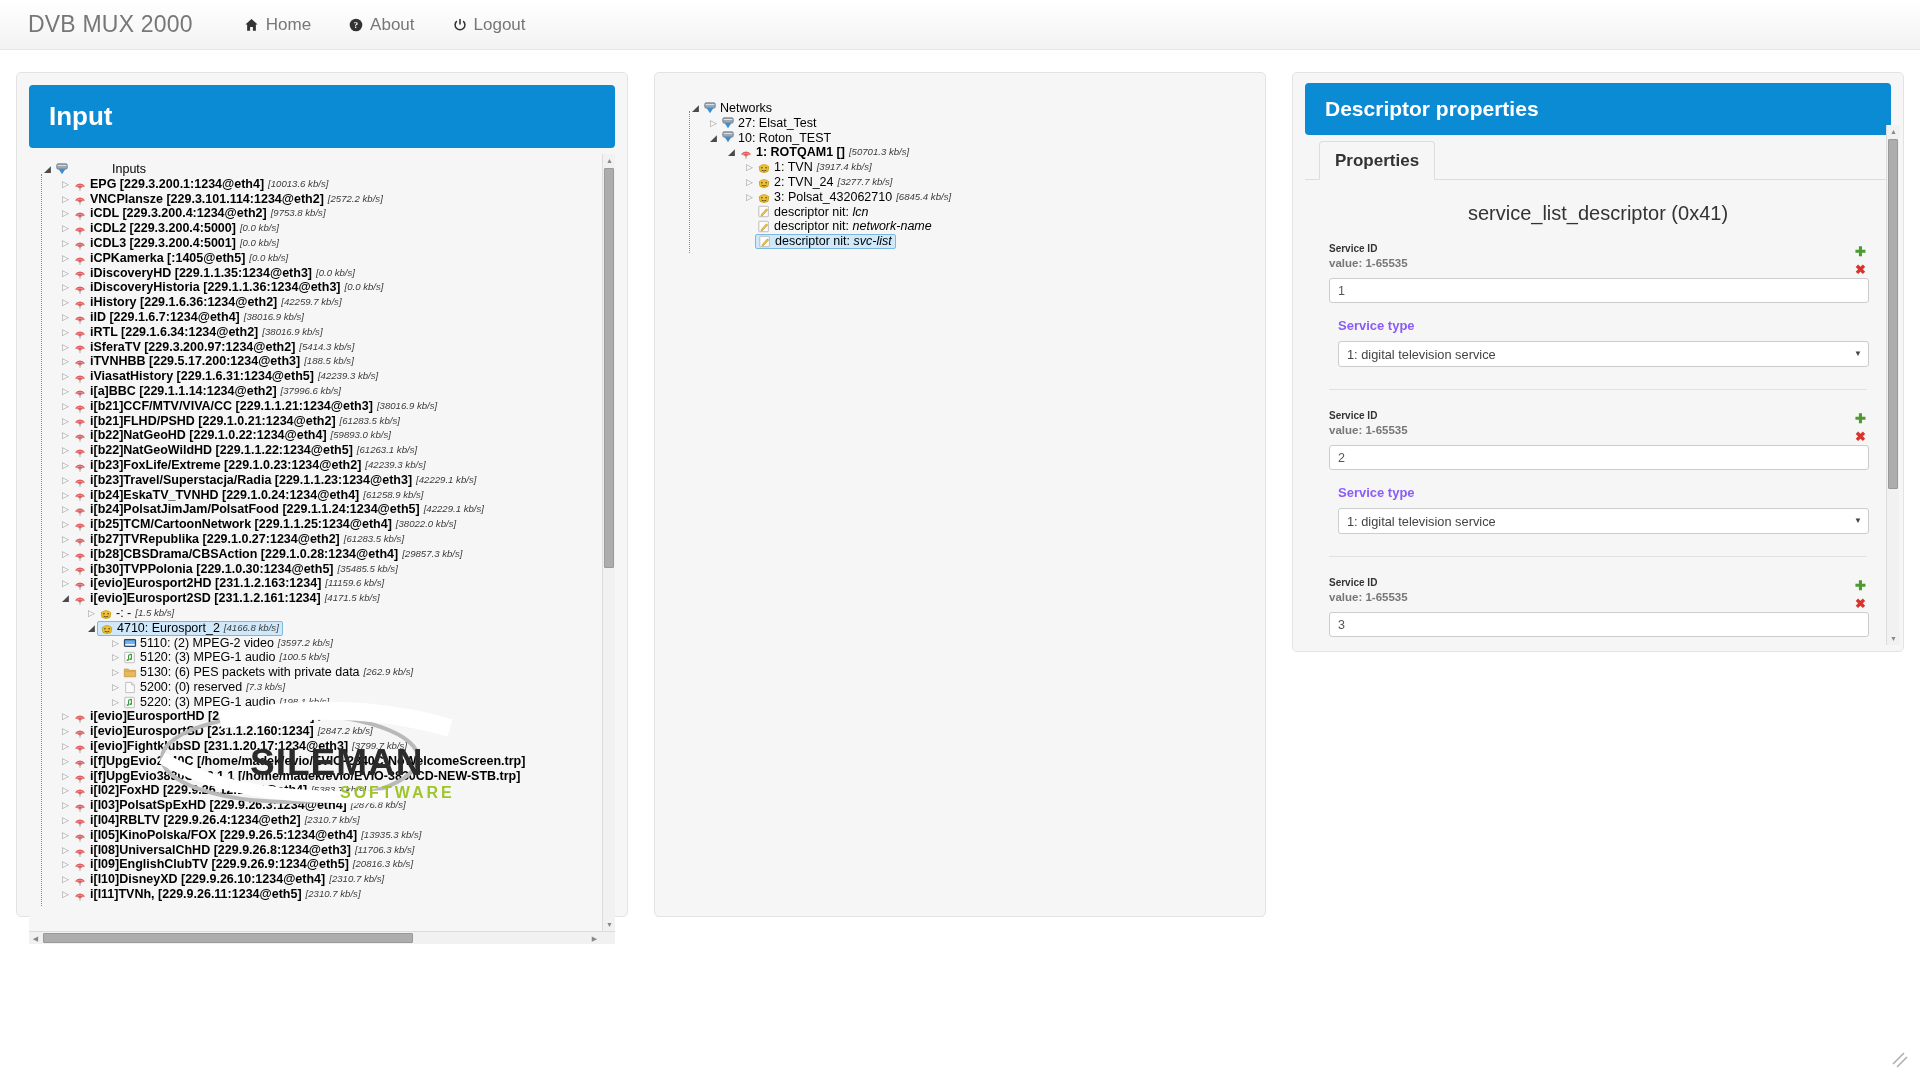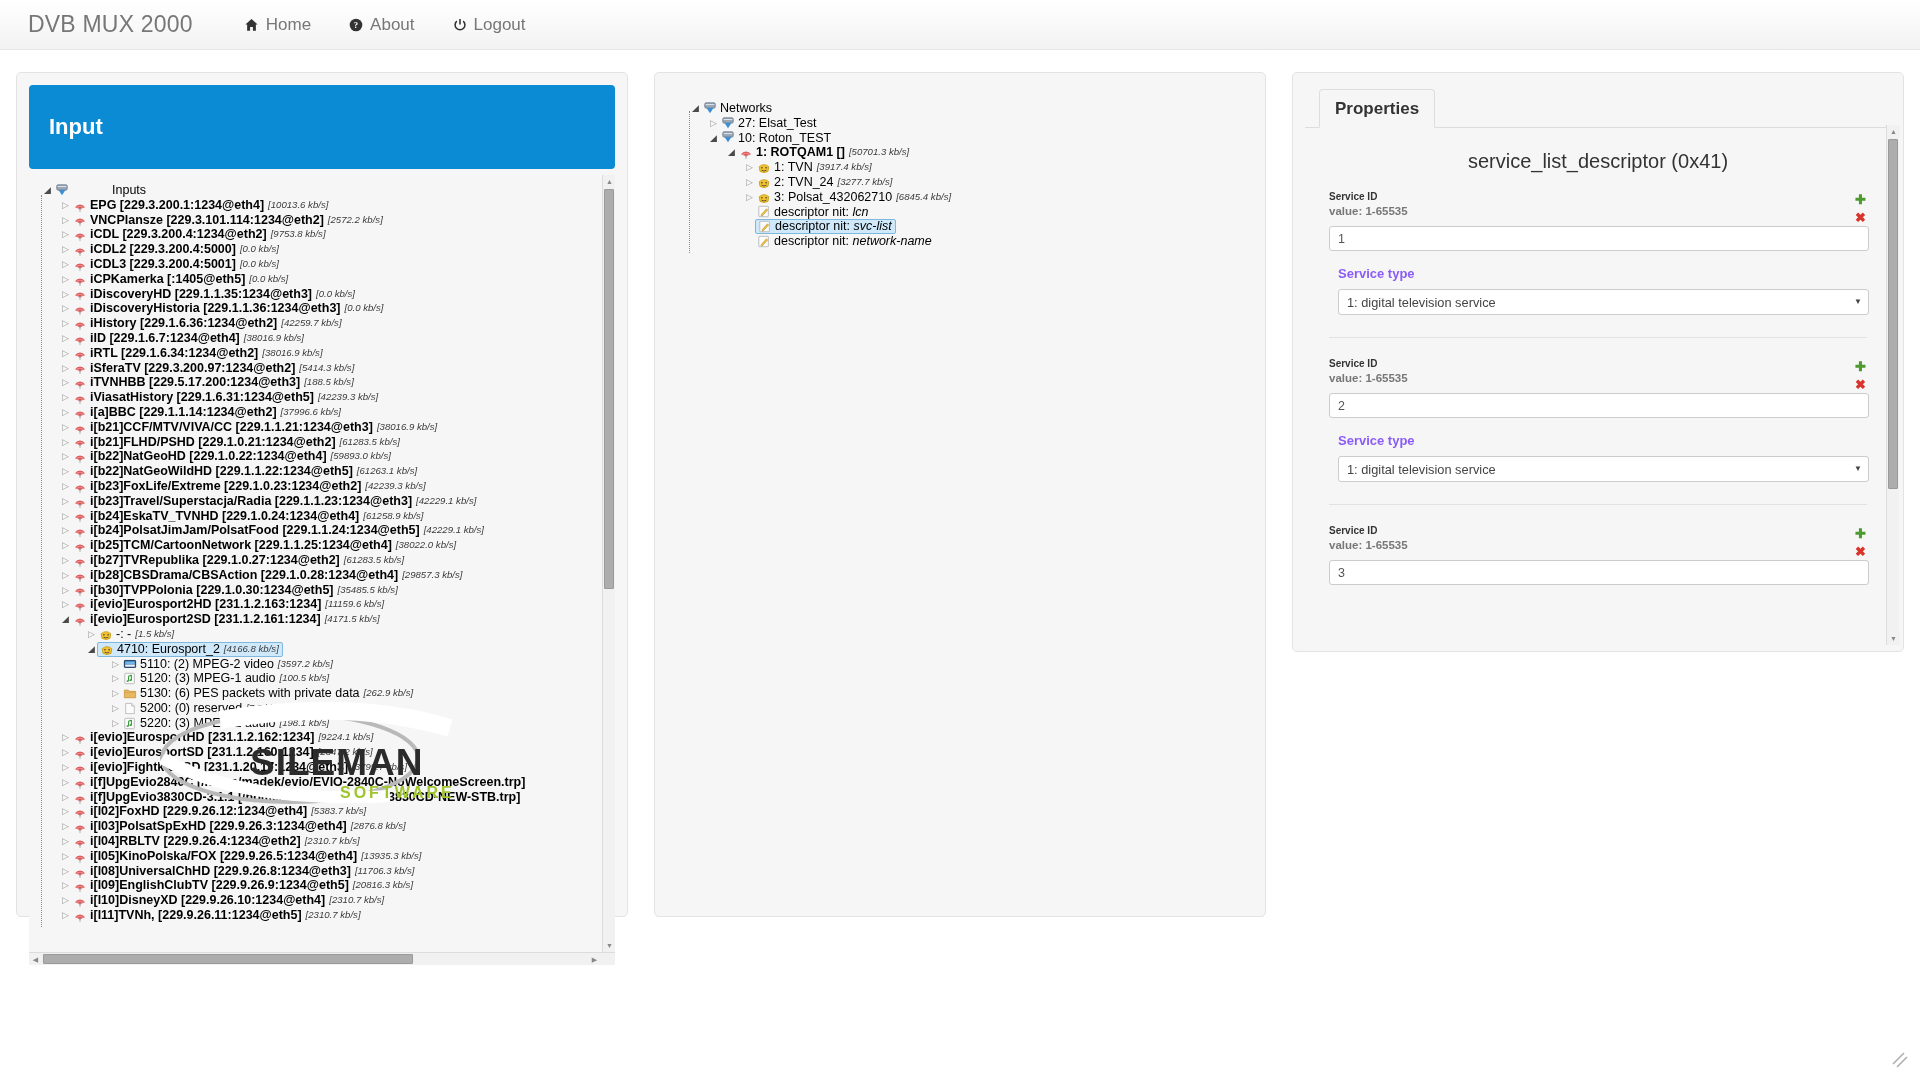--- a/index.html
+++ b/index.html
@@ -55,23 +55,23 @@
     background: #f6f6f6;
     border: 1px solid #e3e3e3;
     border-radius: 5px;
     padding: 12px;
     position: relative;
   }
   .panel-head {
     background: #0b8bd4;
     color: #ffffff;
     border-radius: 4px;
-    font-size: 22px;
+    font-size: 26px;
     font-weight: bold;
-    padding: 29px 20px;
+    padding: 16px 20px;
     margin-bottom: 2px;
   }
   .panel-head.sm { font-size: 21px; padding: 14px 20px; }
 
   
   .tree-wrap {
     position: relative;
     background: #f6f6f6;
     overflow: hidden;
   }
@@ -1175,49 +1175,50 @@
                 <svg width="14" height="13" viewBox="0 0 16 15">
                   <rect x="2" y="1.5" width="11" height="12" rx="0.6" fill="#fdfdfd" stroke="#b5b5b5"></rect>
                   <path d="M5 10.8 L10.8 4.4 L12.2 5.8 L6.4 12.2 L4.6 12.6 Z" fill="#f0c24a" stroke="#b9912a" stroke-width="0.7"></path>
                 </svg>
               </span>
               <span class="lbl norm">descriptor nit: <i>lcn</i></span>
             </span>
           </div>
           <div class="node" style="padding-left: 68px;">
             <span class="tspace"></span>
+            <span style="display: inline-flex; align-items: center;">
+              <span class="ico">
+                <svg width="14" height="13" viewBox="0 0 16 15">
+                  <rect x="2" y="1.5" width="11" height="12" rx="0.6" fill="#fdfdfd" stroke="#b5b5b5"></rect>
+                  <path d="M5 10.8 L10.8 4.4 L12.2 5.8 L6.4 12.2 L4.6 12.6 Z" fill="#f0c24a" stroke="#b9912a" stroke-width="0.7"></path>
+                </svg>
+              </span>
+              <span class="lbl norm">descriptor nit: <i>network-name</i></span>
+            </span>
+          </div>
+          <div class="node" style="padding-left: 68px;">
+            <span class="tspace"></span>
             <span class="sel" style="display: inline-flex; align-items: center;">
               <span class="ico">
                 <svg width="14" height="13" viewBox="0 0 16 15">
                   <rect x="2" y="1.5" width="11" height="12" rx="0.6" fill="#fdfdfd" stroke="#b5b5b5"></rect>
                   <path d="M5 10.8 L10.8 4.4 L12.2 5.8 L6.4 12.2 L4.6 12.6 Z" fill="#f0c24a" stroke="#b9912a" stroke-width="0.7"></path>
                 </svg>
               </span>
               <span class="lbl norm">descriptor nit: <i>svc-list</i></span>
             </span>
           </div>
-          <div class="node" style="padding-left: 68px;">
-            <span class="tspace"></span>
-            <span style="display: inline-flex; align-items: center;">
-              <span class="ico">
-                <svg width="14" height="13" viewBox="0 0 16 15">
-                  <rect x="2" y="1.5" width="11" height="12" rx="0.6" fill="#fdfdfd" stroke="#b5b5b5"></rect>
-                  <path d="M5 10.8 L10.8 4.4 L12.2 5.8 L6.4 12.2 L4.6 12.6 Z" fill="#f0c24a" stroke="#b9912a" stroke-width="0.7"></path>
-                </svg>
-              </span>
-              <span class="lbl norm">descriptor nit: <i>network-name</i></span>
-            </span>
-          </div>
           <div class="guide" style="left: 22px; top: 18px;"></div>
         </div>
     </div>
   </div>
 
   <div class="col">
     <div class="props-panel">
+      <div class="panel-head sm">Descriptor properties</div>
 
       <div class="tabs">
         <div class="tab">Properties</div>
       </div>
 
       <div id="props-body" style="height:470px; overflow:hidden; position:relative;">
         <div class="desc-title">service_list_descriptor (0x41)</div>
         <div id="entries">
             <div class="field-group"><div class="fg-label">Service ID</div><div class="fg-sub">value: 1-65535</div><input class="fg-input" type="text" value="1" style=""><div class="fg-label2">Service type</div><div class="selwrap"><select class="fg-select"><option>1: digital television service</option><option>2: digital radio sound service</option><option>3: teletext service</option></select><span class="selarrow">▼</span></div><span class="btn-mini btn-add" style="top: 2px;">✚</span><span class="btn-mini btn-del" style="top: 20px;">✖</span></div>
             <div class="divider"></div>

